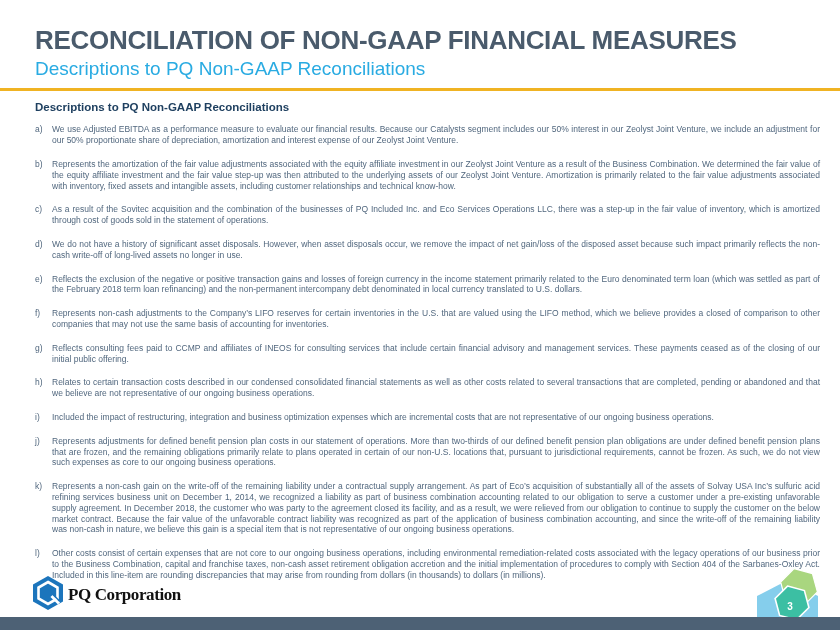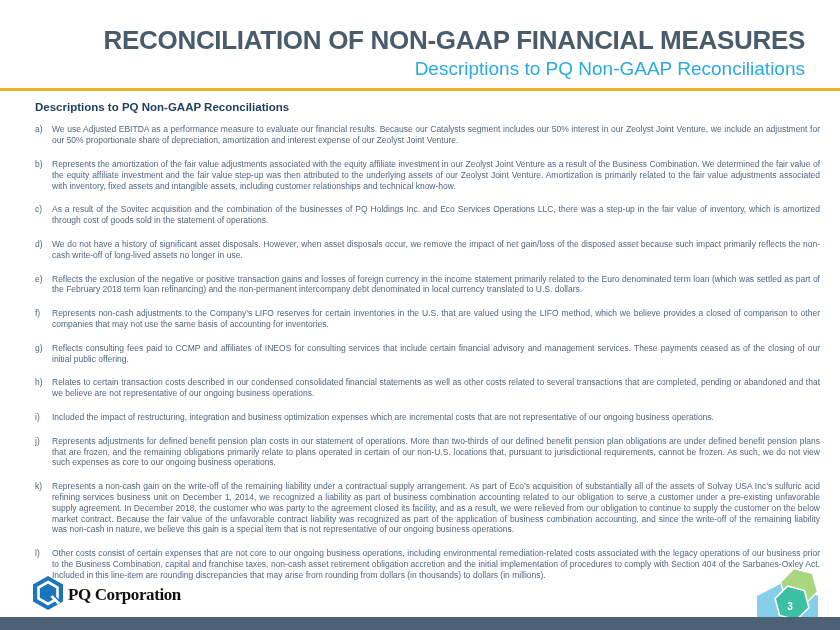--- a/index.html
+++ b/index.html
@@ -5,21 +5,21 @@
   * { margin: 0; padding: 0; box-sizing: border-box; }
   html, body { background: #e8e8e8; }
   .slide {
     position: relative;
     width: 840px;
     height: 630px;
     background: #ffffff;
     overflow: hidden;
     font-family: "Liberation Sans", sans-serif;
   }
-  .header { padding: 26px 35px 0 35px; text-align: right; }
+  .header { padding: 26px 35px 0 35px; }
   .title {
     font-size: 26px;
     font-weight: bold;
     letter-spacing: -0.3px;
     color: #4a5b6c;
     line-height: 1.1;
   }
   .subtitle {
     font-size: 19px;
     font-weight: normal;
@@ -114,21 +114,21 @@
         <div class="note-item">
           <span class="marker">a)</span>
           <div class="note-text">We use Adjusted EBITDA as a performance measure to evaluate our financial results. Because our Catalysts segment includes our 50% interest in our Zeolyst Joint Venture, we include an adjustment for our 50% proportionate share of depreciation, amortization and interest expense of our Zeolyst Joint Venture.</div>
         </div>
         <div class="note-item">
           <span class="marker">b)</span>
           <div class="note-text">Represents the amortization of the fair value adjustments associated with the equity affiliate investment in our Zeolyst Joint Venture as a result of the Business Combination. We determined the fair value of the equity affiliate investment and the fair value step-up was then attributed to the underlying assets of our Zeolyst Joint Venture. Amortization is primarily related to the fair value adjustments associated with inventory, fixed assets and intangible assets, including customer relationships and technical know-how.</div>
         </div>
         <div class="note-item">
           <span class="marker">c)</span>
-          <div class="note-text">As a result of the Sovitec acquisition and the combination of the businesses of PQ Holdings Inc. and Eco Services Operations LLC, there was a step-up in the fair value of inventory, which is amortized through cost of goods sold in the statement of operations.</div>
+          <div class="note-text">As a result of the Sovitec acquisition and the combination of the businesses of PQ Included Inc. and Eco Services Operations LLC, there was a step-up in the fair value of inventory, which is amortized through cost of goods sold in the statement of operations.</div>
         </div>
         <div class="note-item">
           <span class="marker">d)</span>
           <div class="note-text">We do not have a history of significant asset disposals. However, when asset disposals occur, we remove the impact of net gain/loss of the disposed asset because such impact primarily reflects the non-cash write-off of long-lived assets no longer in use.</div>
         </div>
         <div class="note-item">
           <span class="marker">e)</span>
           <div class="note-text">Reflects the exclusion of the negative or positive transaction gains and losses of foreign currency in the income statement primarily related to the Euro denominated term loan (which was settled as part of the February 2018 term loan refinancing) and the non-permanent intercompany debt denominated in local currency translated to U.S. dollars.</div>
         </div>
         <div class="note-item">

